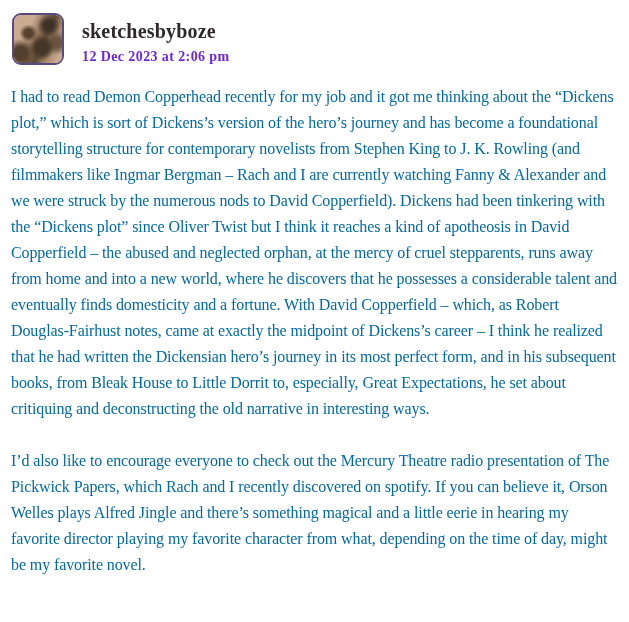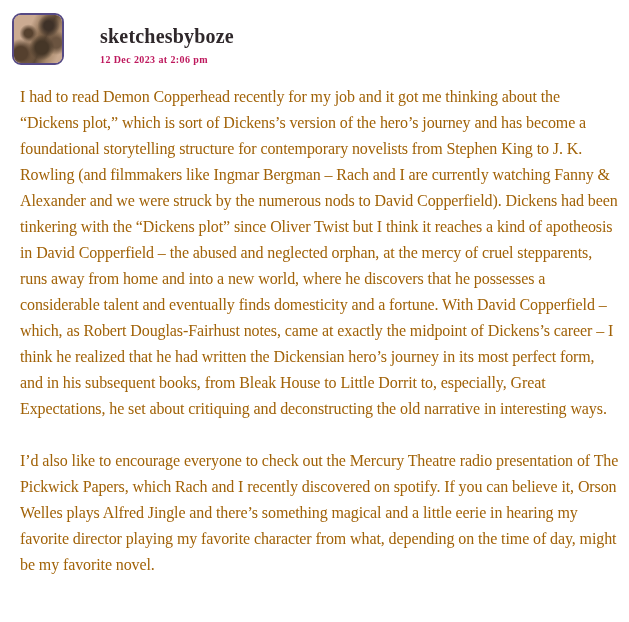--- a/index.html
+++ b/index.html
@@ -11,22 +11,22 @@
     background: #ffffff;
     font-family: "Liberation Serif", serif;
   }
   .post-card {
     width: 629px;
     height: 622px;
     background: #ffffff;
   }
   .post-header {
     display: flex;
-    align-items: flex-end;
-    gap: 36px;
+    align-items: center;
+    gap: 18px;
     padding: 13px 12px 0 12px;
   }
   .avatar-frame {
     flex: 0 0 auto;
     width: 52px;
     height: 52px;
     border: 2px solid #564a85;
     border-radius: 9px;
     overflow: hidden;
     cursor: pointer;
@@ -48,32 +48,32 @@
   }
   .username {
     font-size: 20px;
     font-weight: 700;
     color: #2f282b;
     letter-spacing: 0.2px;
     cursor: pointer;
   }
   .timestamp {
     margin-top: 6px;
-    font-size: 10px;
+    font-size: 14px;
     font-weight: 700;
-    color: #be185d;
+    color: #6d28d9;
     letter-spacing: 0.4px;
     cursor: pointer;
   }
   .post-body {
-    padding: 19px 10px 0 20px;
+    padding: 19px 10px 0 11px;
     font-size: 16px;
     line-height: 26px;
     letter-spacing: -0.1px;
-    color: #a16207;
+    color: #0369a1;
   }
   .post-body p {
     margin: 0 0 26px 0;
   }
   .post-body p:last-child {
     margin-bottom: 4px;
   }
 </style>
 </head>
 <body>

